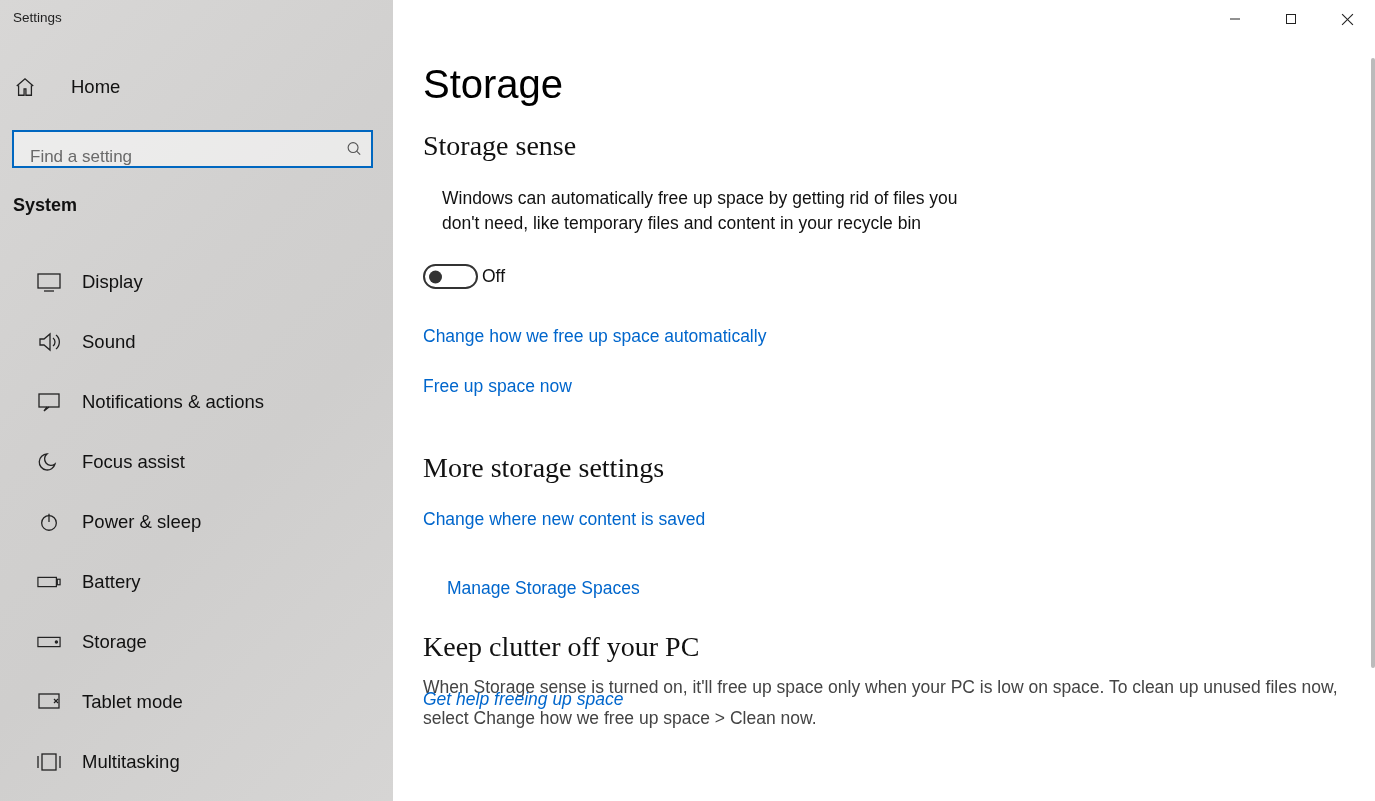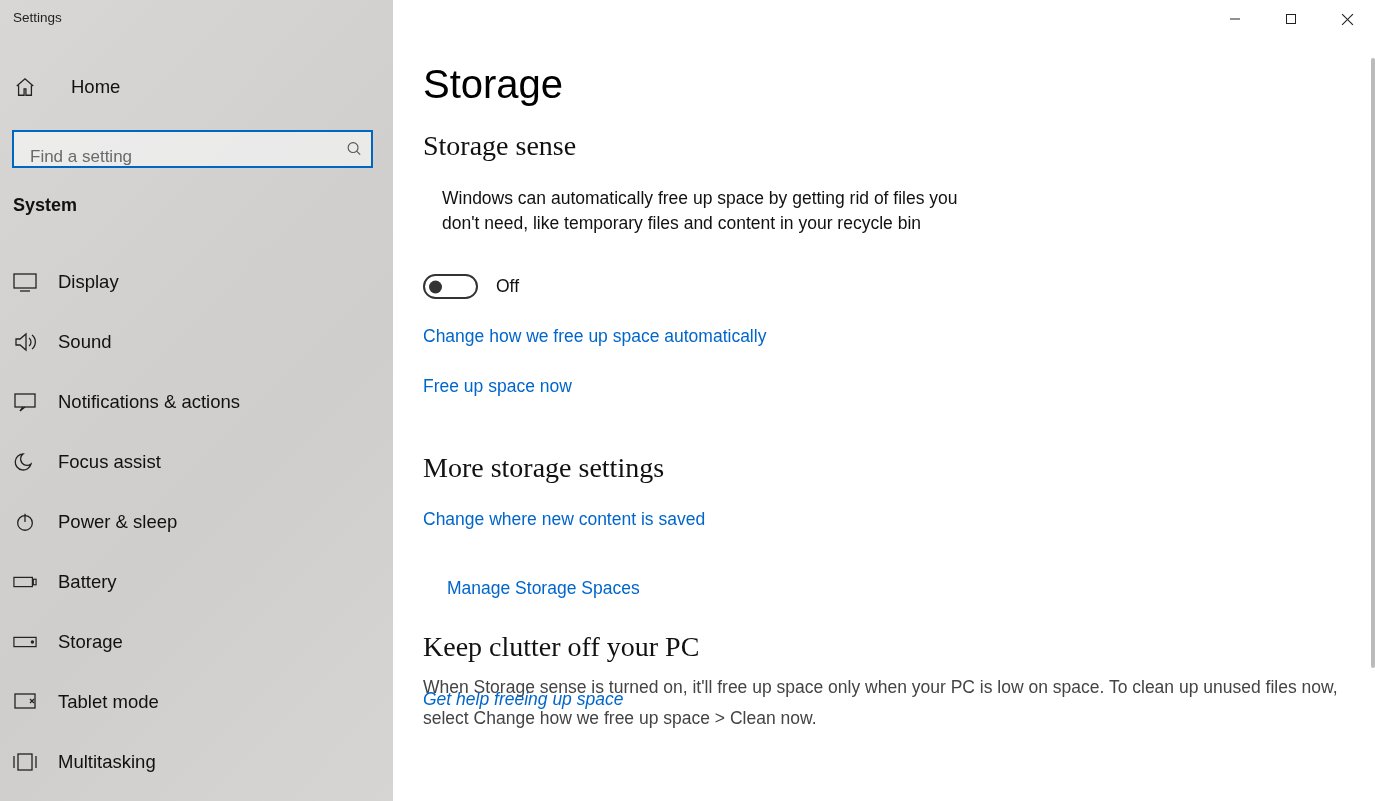--- a/index.html
+++ b/index.html
@@ -63,21 +63,21 @@
   }
   .cat-header {
     position: absolute;
     top: 195px; left: 13px;
     font-size: 18px;
     font-weight: 600;
     color: #111;
   }
   .nav {
     position: absolute;
-    top: 252px; left: 0; right: 0;
+    top: 252px; left: 0; right: 0; padding-left: 24px;
   }
   .nav-item {
     display: flex;
     align-items: center;
     height: 60px;
     padding-left: 13px;
     gap: 21px;
     cursor: default;
   }
   .nav-item .icon { width: 24px; height: 24px; display:flex; align-items:center; justify-content:center; color:#222;}
@@ -120,24 +120,24 @@
     position: absolute;
     top: 186px; left: 30px;
     width: 530px;
     font-size: 17.5px;
     line-height: 25px;
     color: #111;
     margin-left: 19px;
   }
   .toggle-row {
     position: absolute;
-    top: 274px; left: 30px;
+    top: 264px; left: 30px;
     display: flex;
     align-items: center;
-    gap: 18px;
+    gap: 4px;
     text-align: right;
   }
   .toggle {
     width: 55px; height: 25px;
     border: 2px solid #333;
     border-radius: 14px;
     position: relative;
     background: #fff;
   }
   .toggle::after {

